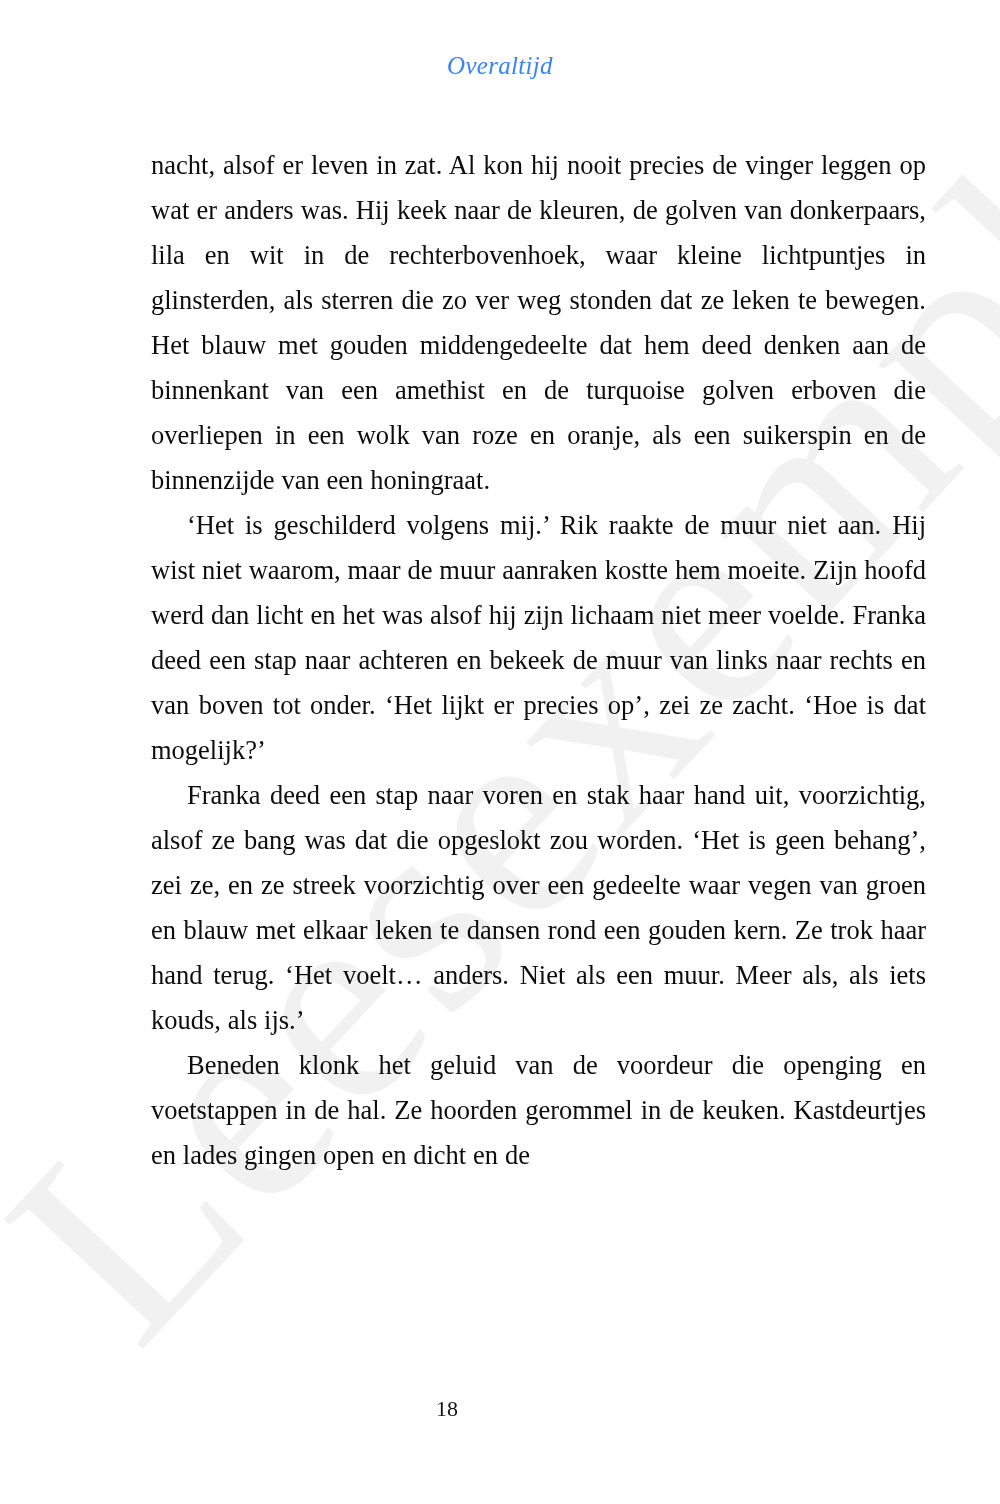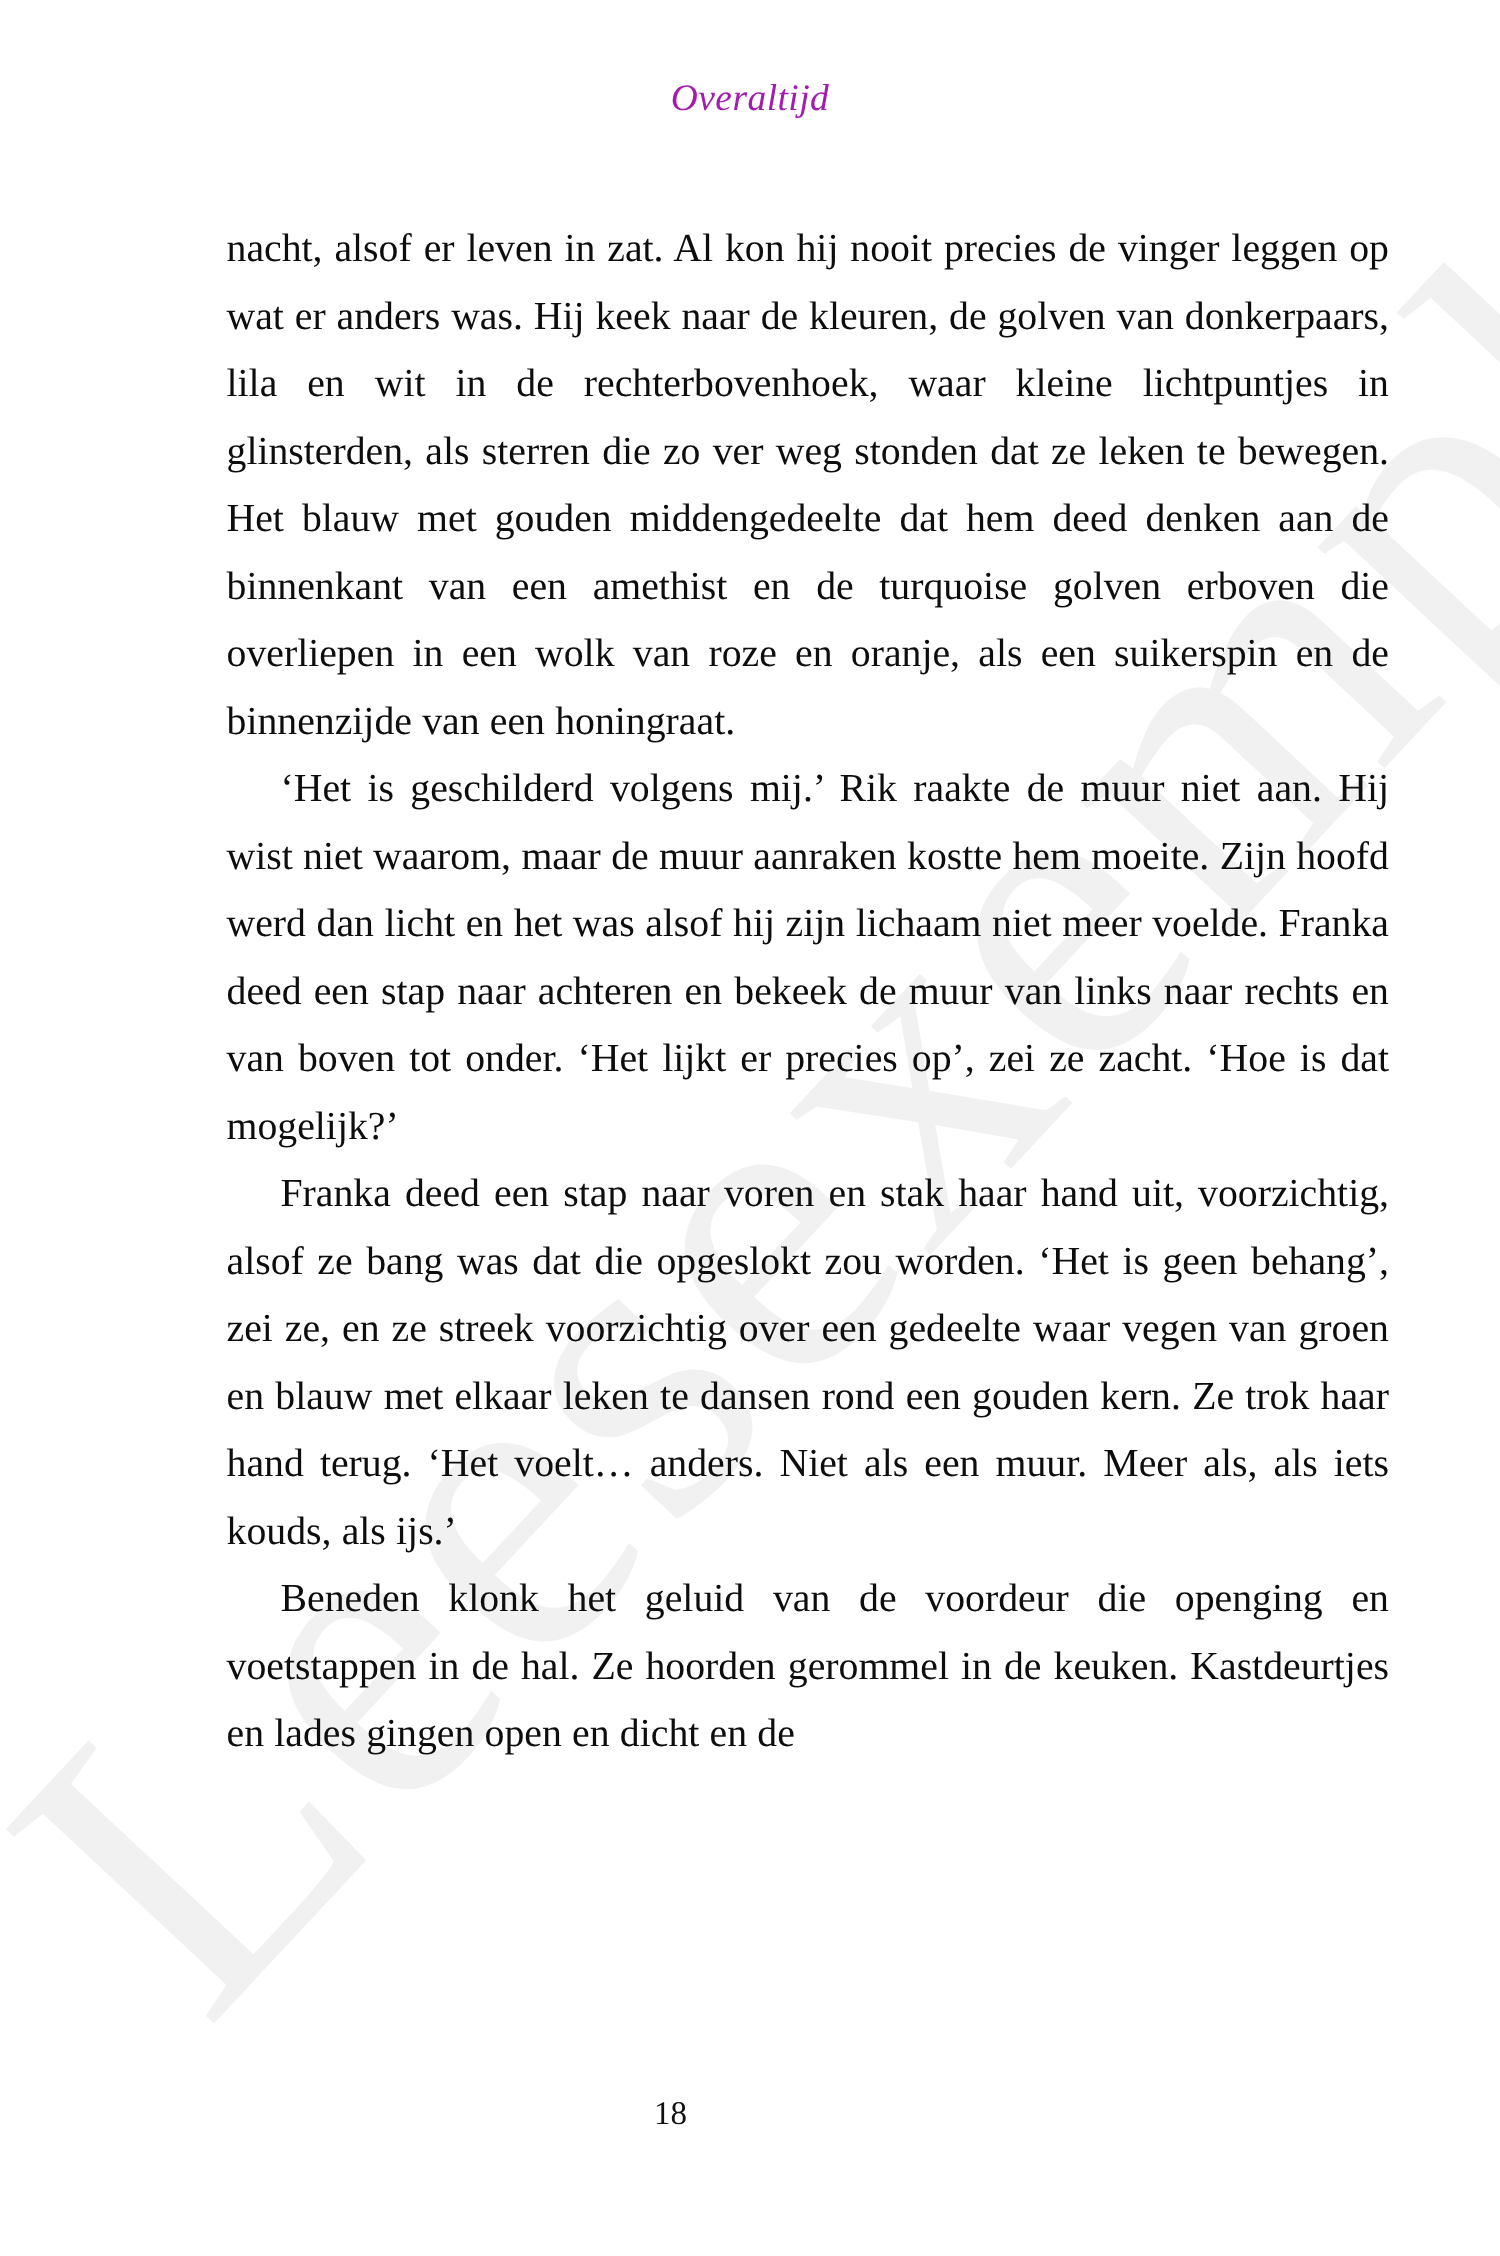--- a/index.html
+++ b/index.html
@@ -46,21 +46,21 @@
   
   .running-header {
     position: absolute;
     left: 0;
     top: 52px;
     width: 1000px;
     text-align: center;
     font-style: italic;
     font-size: 25px;
     letter-spacing: 0.3px;
-    color: #a21caf;
+    color: #3b82f6;
     z-index: 2;
   }
 
   
   .text-block {
     position: absolute;
     left: 111px;
     top: 143px;
     width: 775px;
     z-index: 2;

